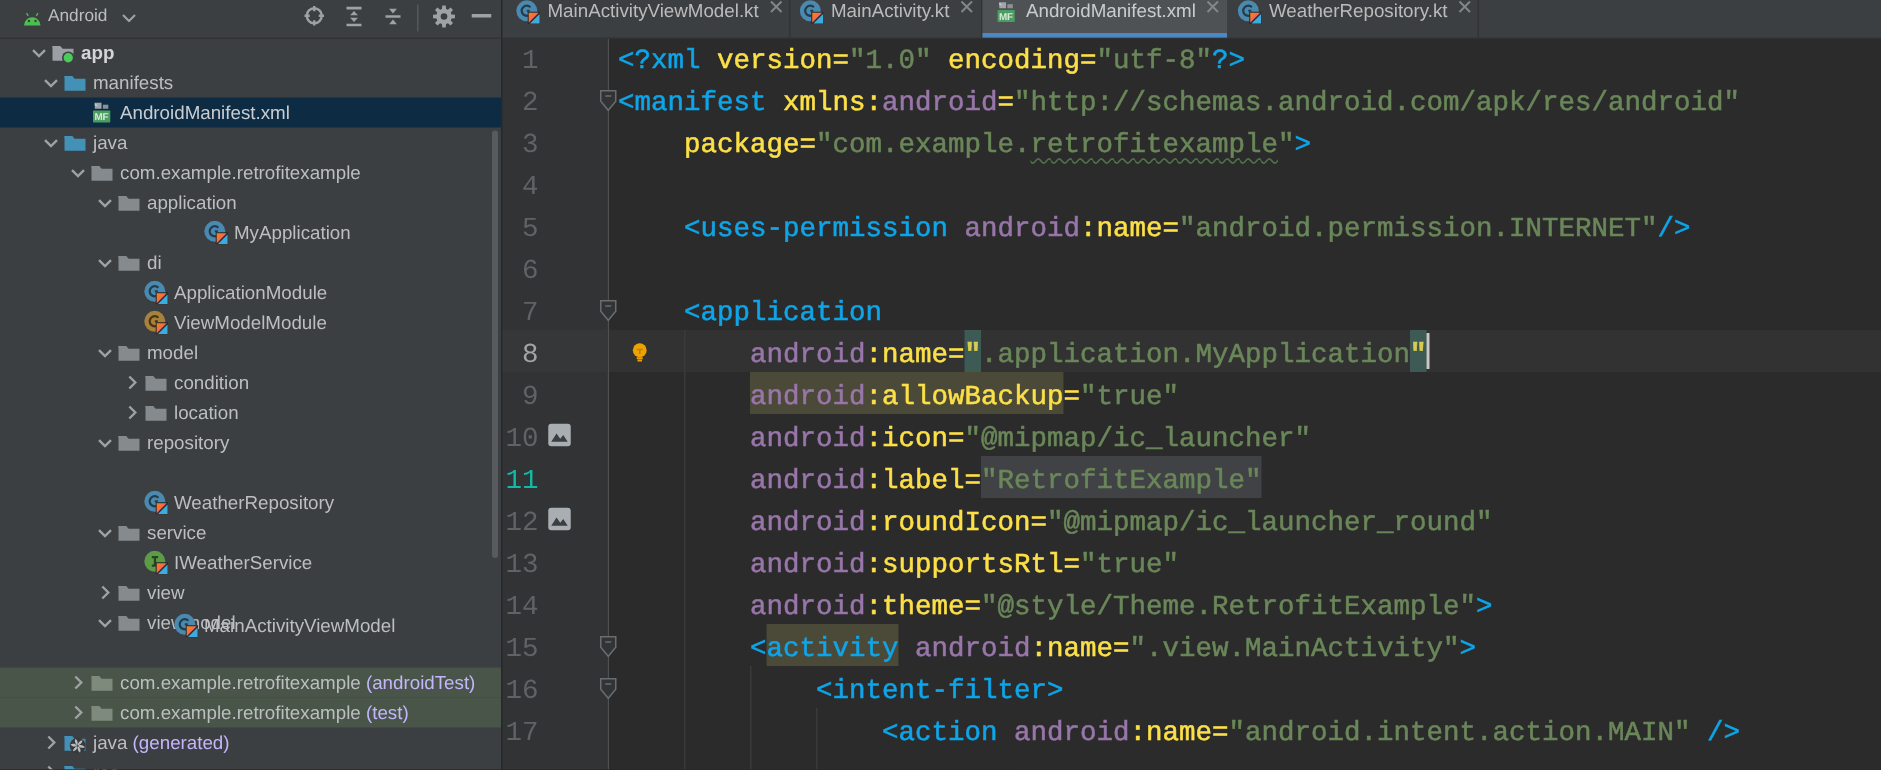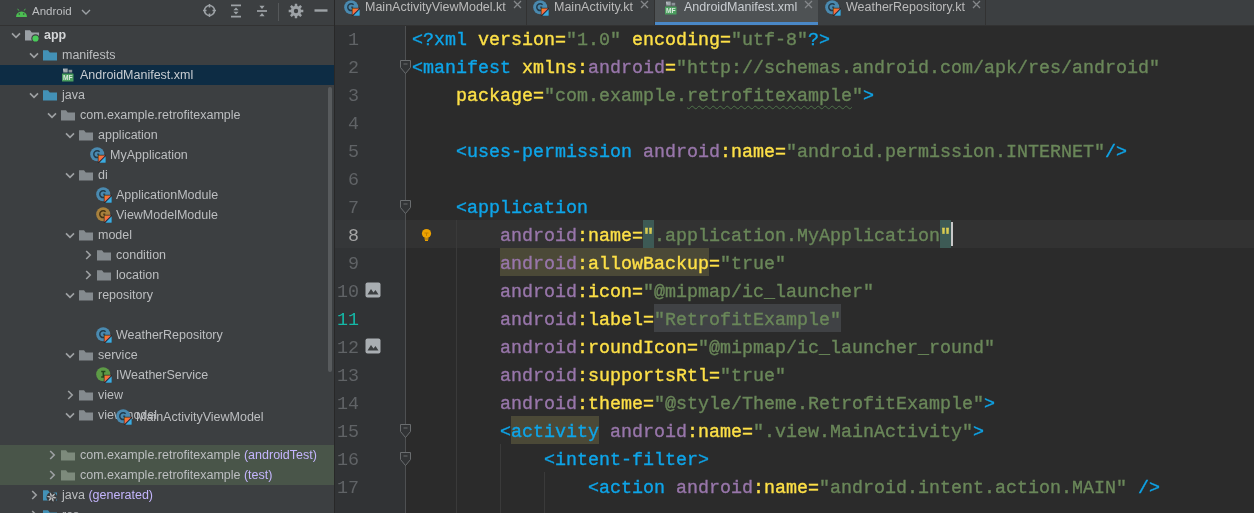--- a/index.html
+++ b/index.html
@@ -39,21 +39,21 @@
   .typo{text-decoration:underline wavy #4e7249 1px;text-underline-offset:4px;}
   .guide{position:absolute;width:1px;background:#3a3a3a;}
   #caret{position:absolute;width:2px;height:24px;background:#c8c8c8;}
   .gicon{position:absolute;}
 </style>
 </head>
 <body>
 <div id="stage">
   <div id="left">
     <div id="treewrap">
-        <div class="trow" style="top:25px;padding-left:8px;">
+        <div class="trow" style="top:25px;padding-left:8px;margin-left:10px;">
           <span class="chev">
             <svg width="16" height="16" viewBox="0 0 16 16" fill="none" stroke="#9ea1a3" stroke-width="1.6">
               <path d="M4 6.4 L8 10.4 L12 6.4"></path>
             </svg>
           </span>
           <span class="ticn"><svg width="16" height="16" viewBox="0 0 16 16">
               <path d="M1 3.6 h5 l1.8 1.9 h7.2 v8 h-14 Z" fill="#9aa0a5"></path>
               <path d="M1 3.6 h5 l1 1 h-6 Z" fill="#9aa0a5"></path>
               <circle cx="11.5" cy="11.5" r="4.2" fill="#3c3f41"></circle>
               <circle cx="11.5" cy="11.5" r="3.1" fill="#49cc5a"></circle>
@@ -112,21 +112,21 @@
             <svg width="16" height="16" viewBox="0 0 16 16" fill="none" stroke="#9ea1a3" stroke-width="1.6">
               <path d="M4 6.4 L8 10.4 L12 6.4"></path>
             </svg>
           </span>
           <span class="ticn"><svg width="16" height="16" viewBox="0 0 16 16">
               <path d="M1 3.6 h5 l1.8 1.9 h7.2 v8 h-14 Z" fill="#848a8e"></path>
               <path d="M1 3.6 h5 l1 1 h-6 Z" fill="#848a8e"></path>
             </svg></span>
           <span class="lab">application</span>
         </div>
-<div class="trow" style="top:145px;padding-left:74px;">
+<div class="trow" style="top:145px;padding-left:120px;">
           <span class="chev"></span>
           <span class="ticn"><svg width="16" height="16" viewBox="0 0 16 16">
               <defs>
                 <linearGradient id="kgr1" x1="0" y1="0" x2="0.9" y2="0.9">
                   <stop offset="0" stop-color="#f8860e"></stop>
                   <stop offset="1" stop-color="#ef4d8d"></stop>
                 </linearGradient>
               </defs>
               <circle cx="7.2" cy="7.2" r="7" fill="#4a8ab0"></circle>
               <path d="M9.6 4.8 A3.4 3.4 0 1 0 9.6 9.6" stroke="#233c4c" stroke-width="1.5" fill="none"></path>

